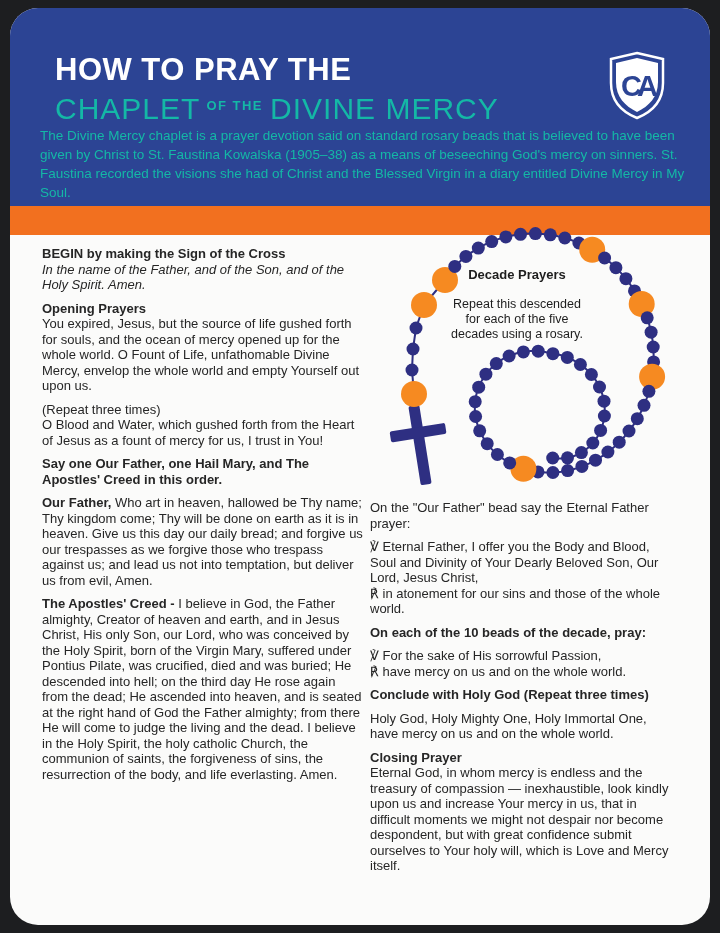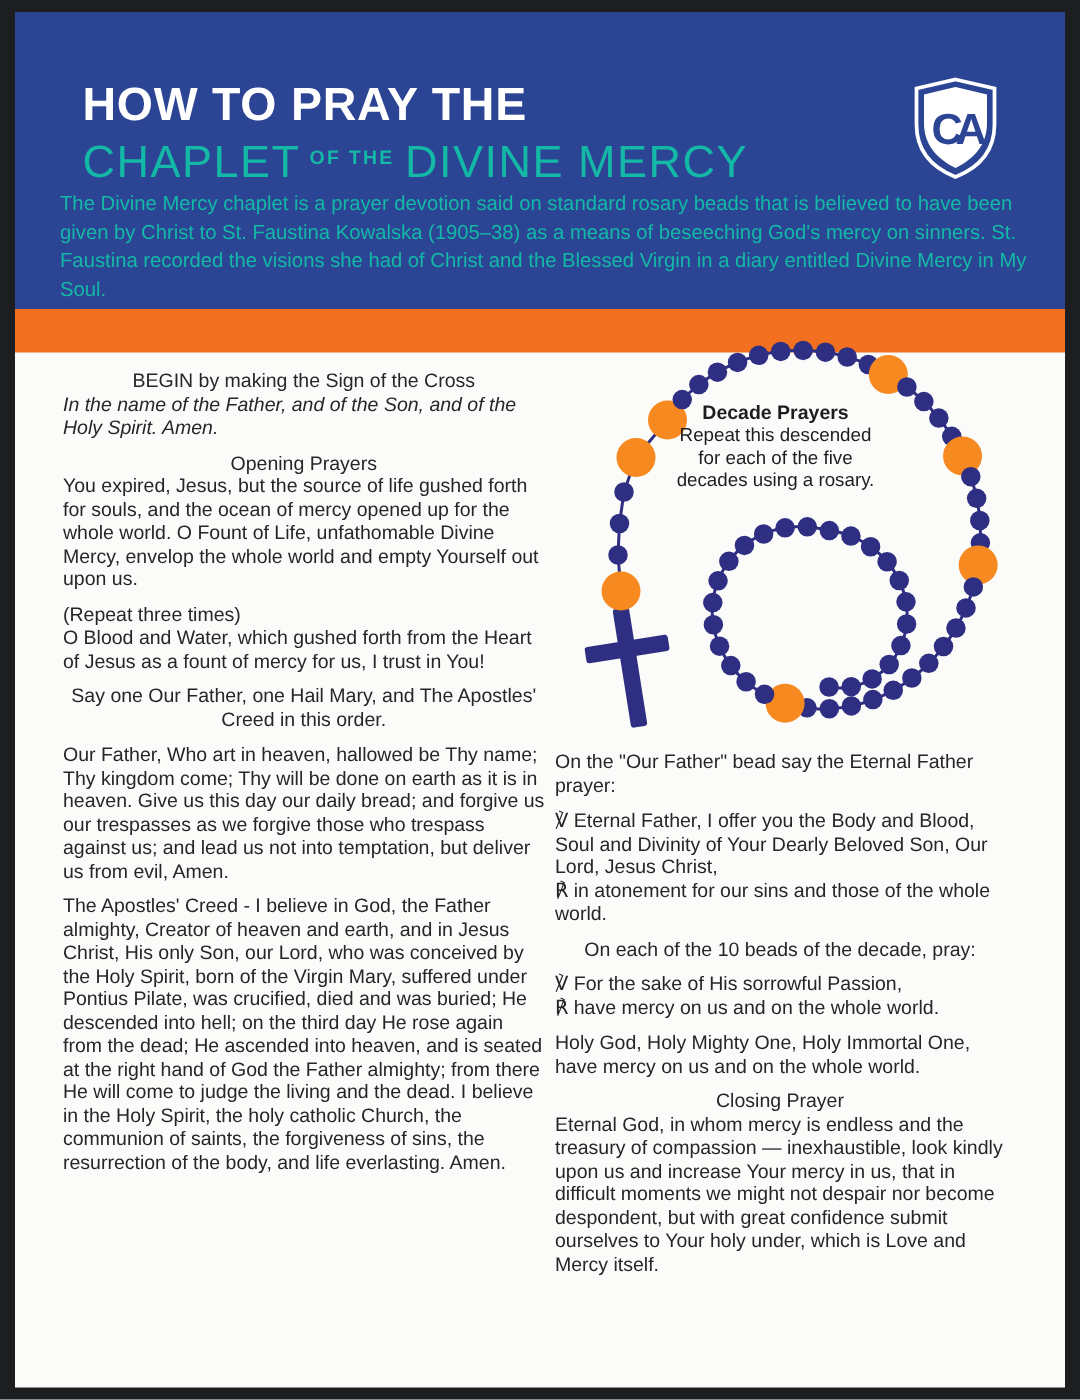--- a/index.html
+++ b/index.html
@@ -4,44 +4,44 @@
 <style>
   html,body{margin:0;padding:0;}
   body{
     width:720px;height:933px;position:relative;
     background:#1d1e20;
     font-family:"Liberation Sans","DejaVu Sans",sans-serif;
     -webkit-font-smoothing:antialiased;
   }
   .page{
     position:absolute;left:10px;top:8px;width:700px;height:917px;
-    background:#fbfbfa;overflow:hidden;
+    background:#fbfbfa;overflow:hidden;border-radius:28px;
   }
   
   .header{position:absolute;left:0;top:0;width:100%;height:198px;background:#2c4494;}
   .title{position:absolute;left:45px;top:46px;color:#ffffff;white-space:nowrap;}
   .t1{font-size:31px;font-weight:800;letter-spacing:.5px;line-height:1.05;}
   .t2{font-size:30px;font-weight:400;color:#14b8a6;letter-spacing:1px;margin-top:5px;}
   .t2 .small{font-size:13px;font-weight:600;letter-spacing:1.5px;position:relative;top:-9px;margin:0 7px 0 6px;}
   .logo{position:absolute;left:596px;top:42px;width:62px;height:72px;}
   .intro{position:absolute;left:30px;top:118px;width:650px;font-size:13.5px;line-height:19px;color:#14b8a6;}
   
   .band{position:absolute;left:0;top:198px;width:100%;height:29px;background:#f2701f;}
   
   .col{font-size:13px;line-height:15.5px;color:#262626;position:absolute;}
   .col-left{left:32px;top:238px;width:321px;}
   .col-right{left:360px;top:492px;width:300px;}
   .block{margin:0 0 8px 0;}
-  .b{font-weight:400;text-align:center;}
+  .b{font-weight:700;}
   .i{font-style:italic;}
   
   .illus{position:absolute;left:370px;top:205px;width:330px;height:300px;}
   .illus svg{position:absolute;left:0;top:0;}
   .callout{position:absolute;left:71px;top:54px;width:132px;text-align:center;color:#1d1d1d;}
-  .callout .ct{font-size:13px;font-weight:700;margin-bottom:1px;}
+  .callout .ct{font-size:13px;font-weight:700;margin-bottom:15px;}
   .callout .cx{font-size:12.5px;line-height:15px;}
 </style>
 </head>
 <body>
 
 <div class="page">
 
   <div class="header">
     <div class="title">
       <div class="t1">HOW TO PRAY THE</div>
@@ -159,20 +159,21 @@
     <div class="block">On the "Our Father" bead say the Eternal Father prayer:</div>
     <div class="block">
       <div>℣ Eternal Father, I offer you the Body and Blood, Soul and Divinity of Your Dearly Beloved Son, Our Lord, Jesus Christ,</div>
       <div>℟ in atonement for our sins and those of the whole world.</div>
     </div>
     <div class="block b">On each of the 10 beads of the decade, pray:</div>
     <div class="block">
       <div>℣ For the sake of His sorrowful Passion,</div>
       <div>℟ have mercy on us and on the whole world.</div>
     </div>
+    <div class="block b">Conclude with Holy God (Repeat three times)</div>
     <div class="block">Holy God, Holy Mighty One, Holy Immortal One, have mercy on us and on the whole world.</div>
     <div class="block">
       <div class="b">Closing Prayer</div>
-      <div>Eternal God, in whom mercy is endless and the treasury of compassion — inexhaustible, look kindly upon us and increase Your mercy in us, that in difficult moments we might not despair nor become despondent, but with great confidence submit ourselves to Your holy under, which is Love and Mercy itself.</div>
+      <div>Eternal God, in whom mercy is endless and the treasury of compassion — inexhaustible, look kindly upon us and increase Your mercy in us, that in difficult moments we might not despair nor become despondent, but with great confidence submit ourselves to Your holy will, which is Love and Mercy itself.</div>
     </div>
   </div>
 
 </div>
 
 </body></html>

